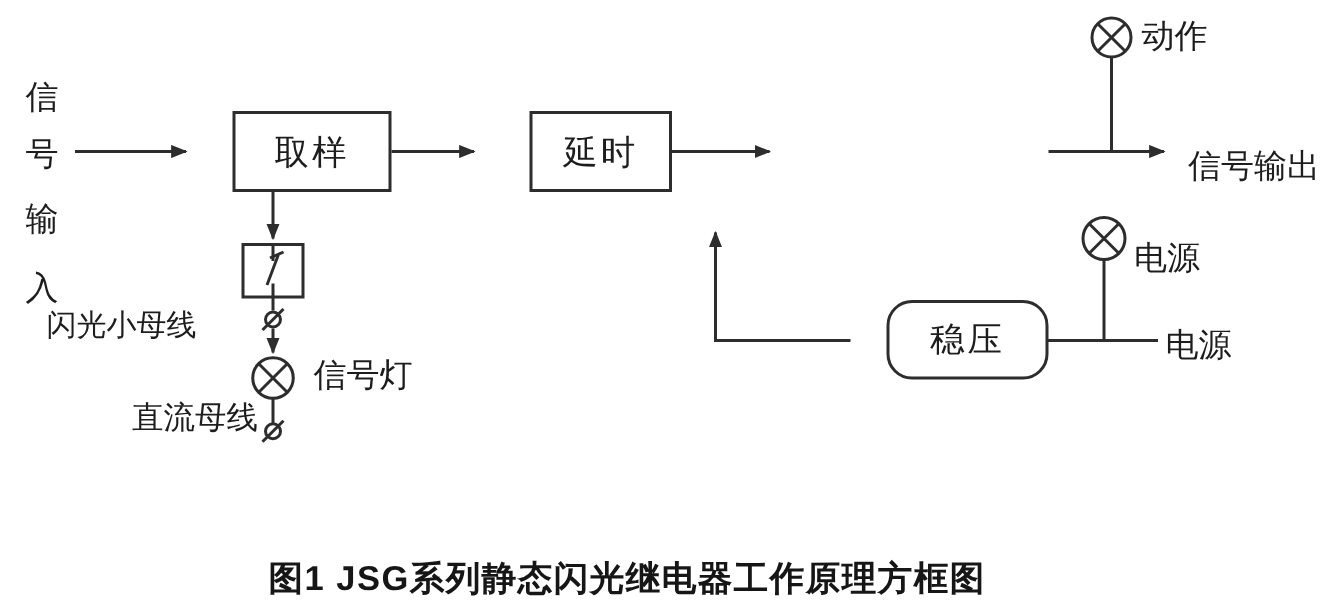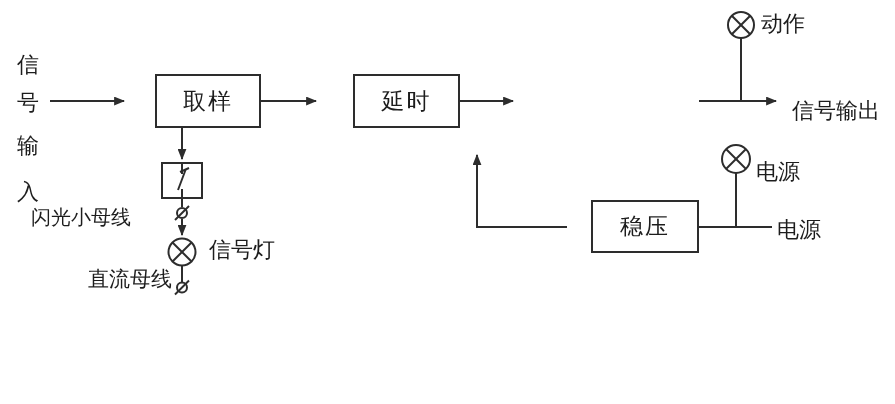--- a/index.html
+++ b/index.html
@@ -25,23 +25,23 @@
     display: flex;
     align-items: center;
     justify-content: center;
     font-size: 23px;
     letter-spacing: 2px;
     color: #1d1d1d;
     white-space: nowrap;
     margin-left: 24px;
   }
   .block-sampling  { left: 131px; top: 74px;  width: 106px; height: 54px; }
-  .block-delay     { left: 329px; top: 74px;  width: 107px; height: 54px; }
+  .block-delay     { left: 329px; top: 74px;  width: 95px; height: 54px; }
   .block-execute   { left: 525px; top: 75px;  width: 174px; height: 52px; letter-spacing: 0; }
-  .block-regulator { left: 567px; top: 200px; width: 108px; height: 53px; }
+  .block-regulator { left: 567px; top: 200px; width: 108px; height: 53px; border-radius: 17px; }
   .lbl {
     position: absolute;
     font-size: 22px;
     line-height: 1;
     white-space: nowrap;
     color: #1d1d1d;
   }
   .vchar { width: 22px; text-align: center; }
   .lbl-in-1 { left: 17px; top: 54px; }
   .lbl-in-2 { left: 17px; top: 92px; }
@@ -143,13 +143,14 @@
   <div class="lbl vchar lbl-in-4">入</div>
 
   <div class="lbl lbl-flash-bus">闪光小母线</div>
   <div class="lbl lbl-dc-bus">直流母线</div>
   <div class="lbl lbl-signal-lamp">信号灯</div>
   <div class="lbl lbl-action">动作</div>
   <div class="lbl lbl-power-lamp">电源</div>
   <div class="lbl lbl-power-src">电源</div>
   <div class="lbl lbl-signal-out">信号输出</div>
 
+  <div class="caption">图1  JSG系列静态闪光继电器工作原理方框图</div>
 </div>
 
 </body></html>

